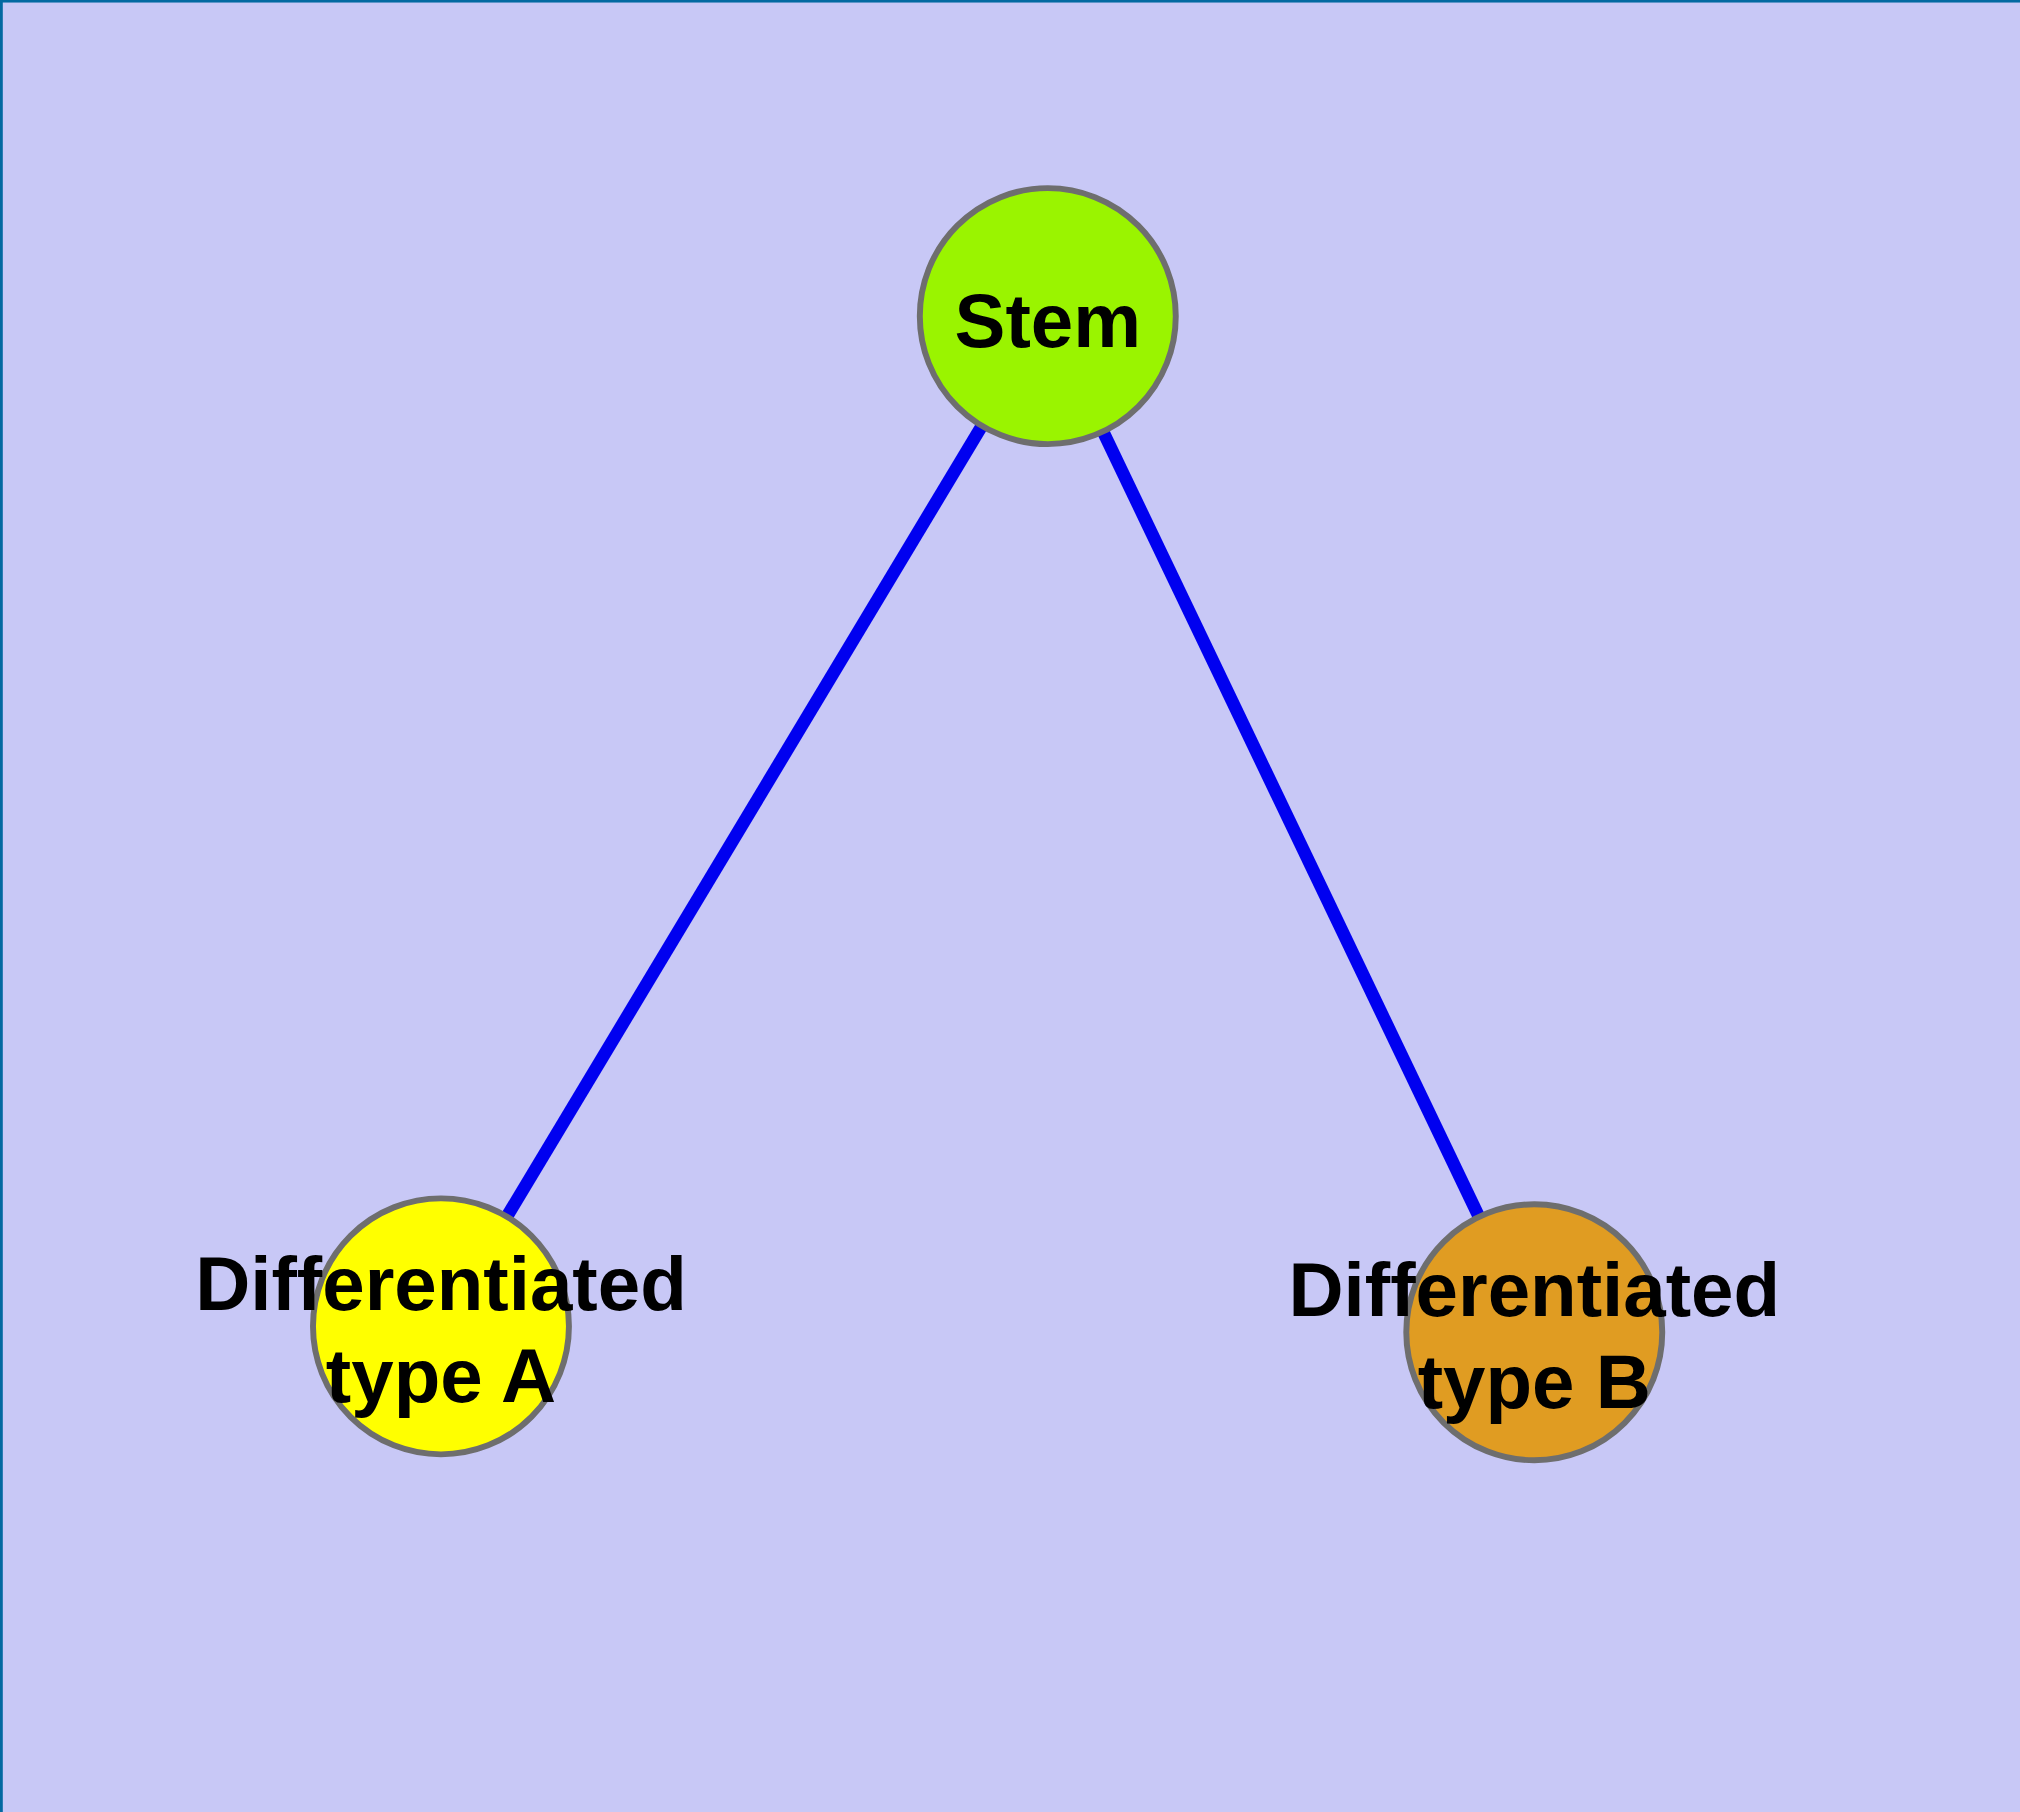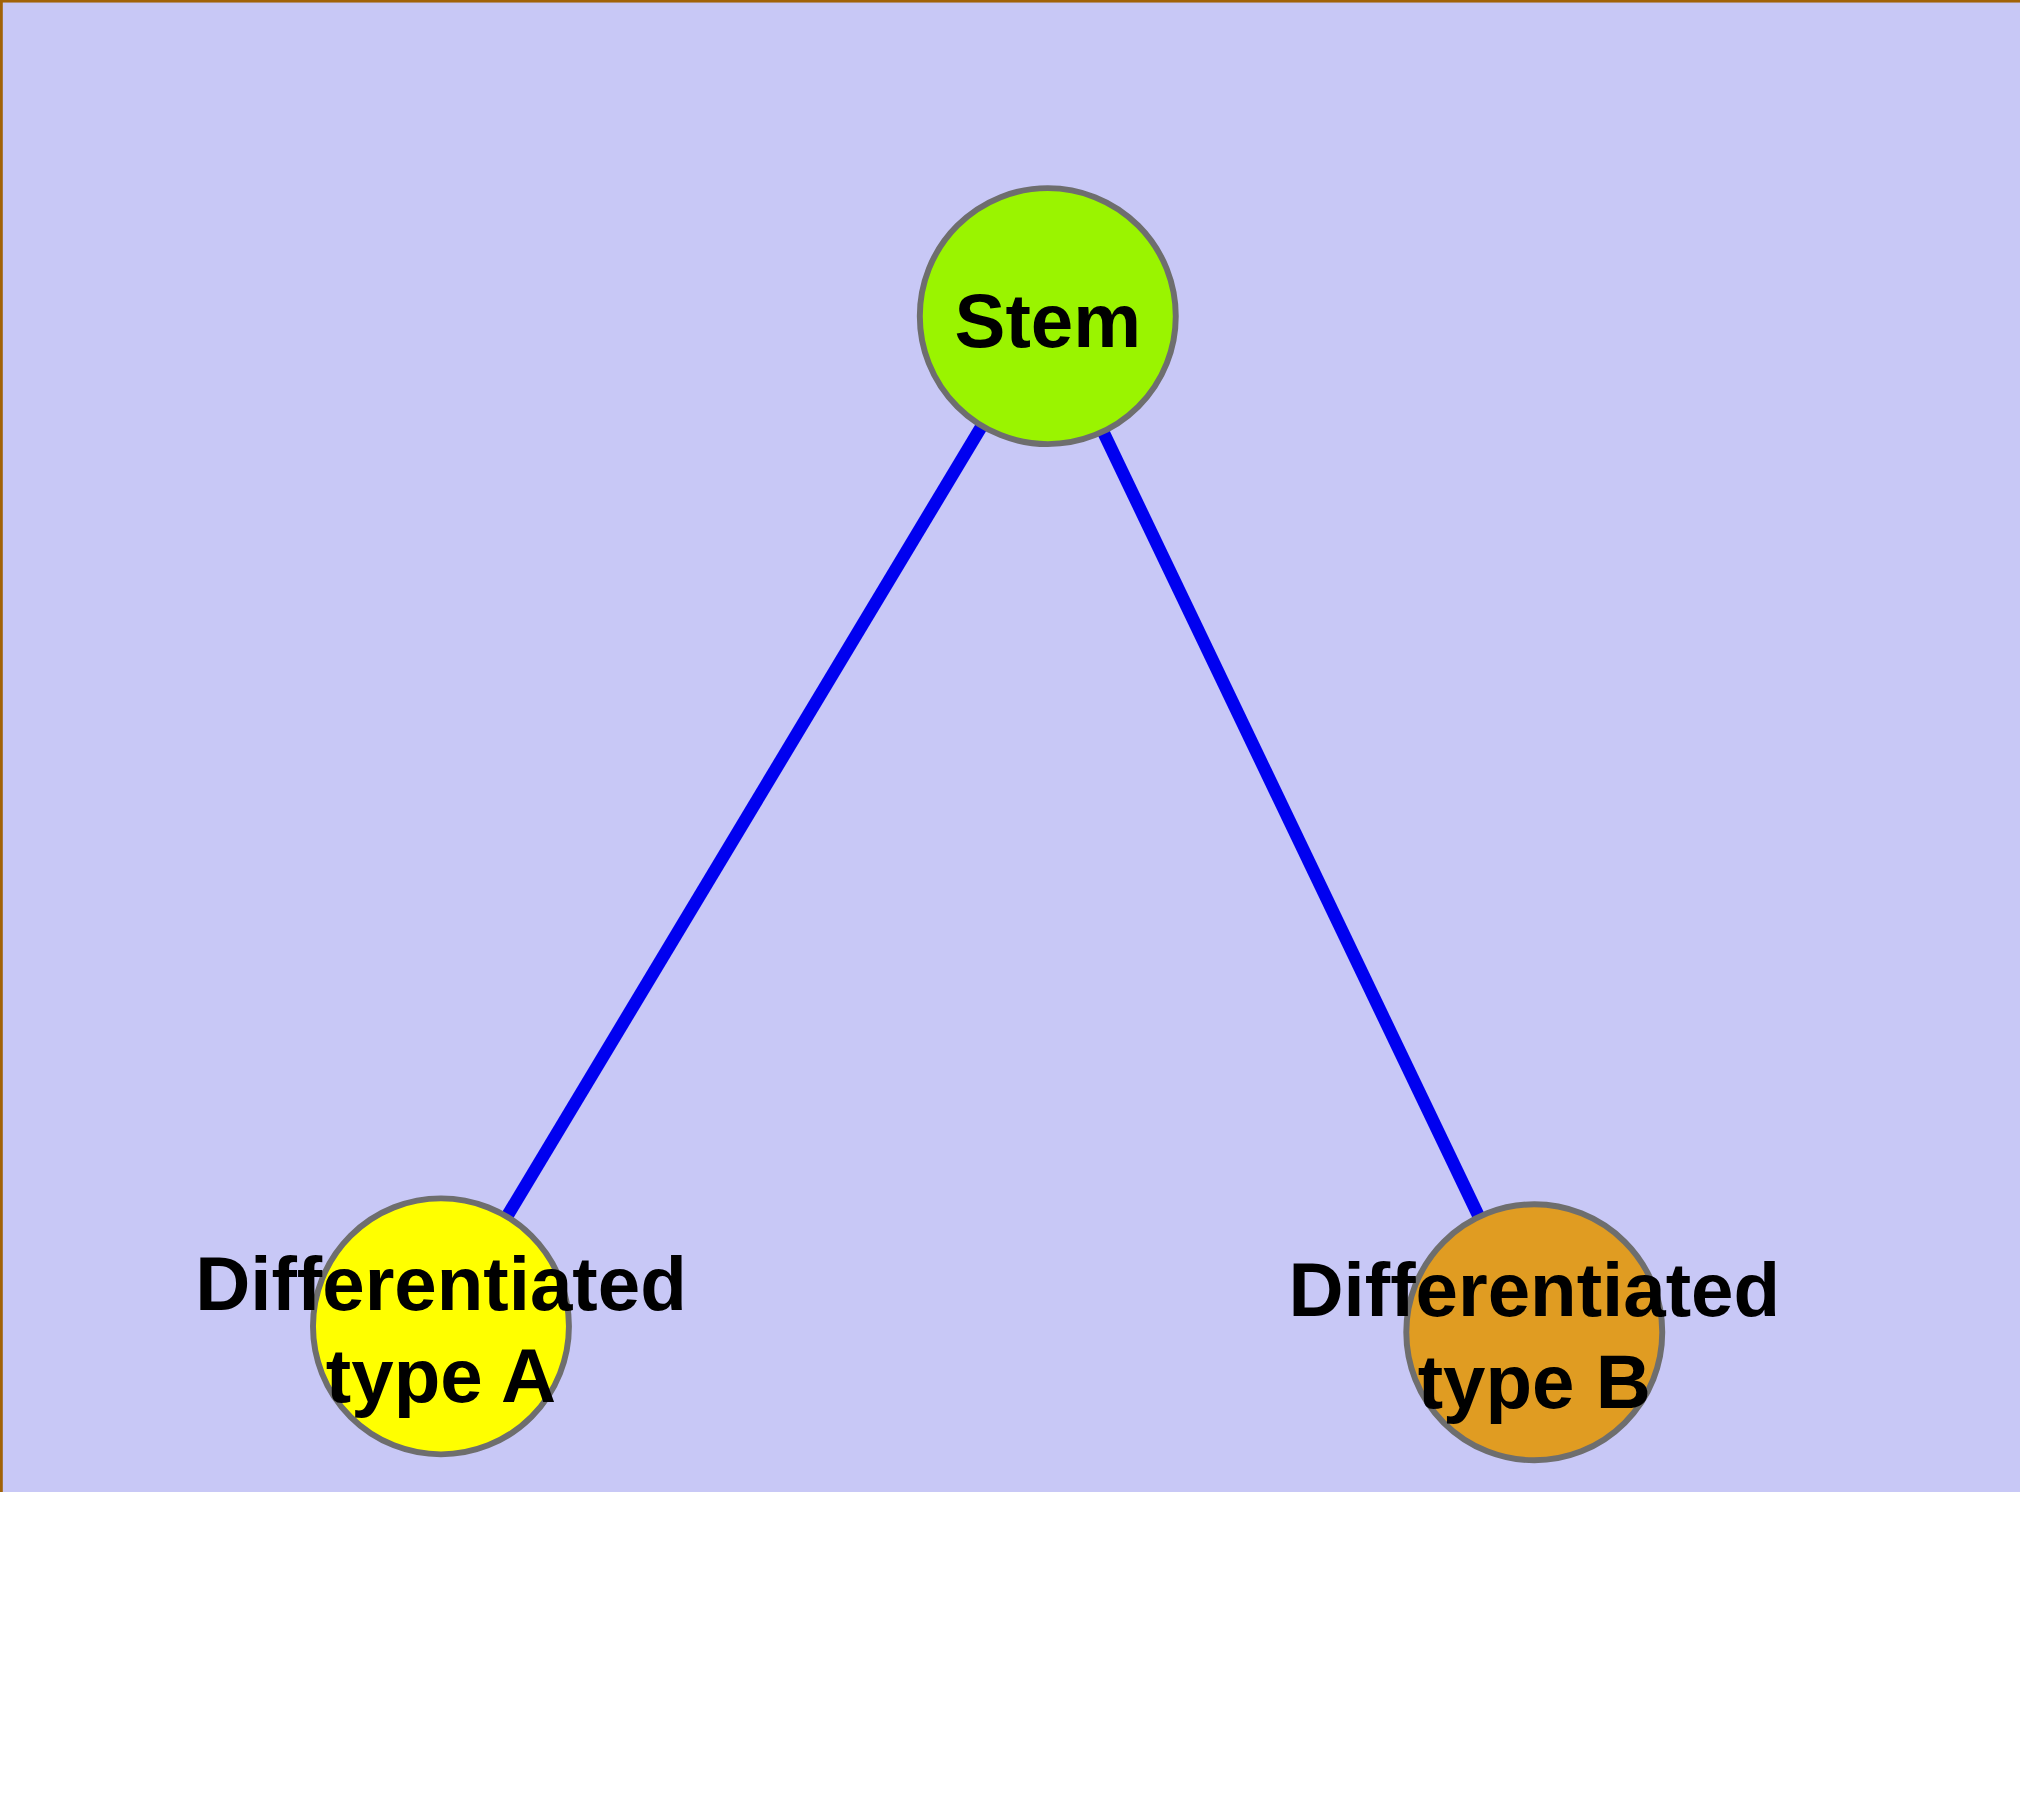--- a/index.html
+++ b/index.html
@@ -4,22 +4,22 @@
 <style>
   html, body {
     margin: 0;
     padding: 0;
     background: #ffffff;
     font-family: "Liberation Sans", sans-serif;
   }
   .stage {
     position: relative;
     width: 2021px;
-    height: 1492px;
-    background: #a16207;
+    height: 1812px;
+    background: #0369a1;
     overflow: hidden;
     text-align: center;
   }
   svg.graph {
     position: absolute;
     top: 0;
     left: 0;
     display: block;
   }
   .node-label {

